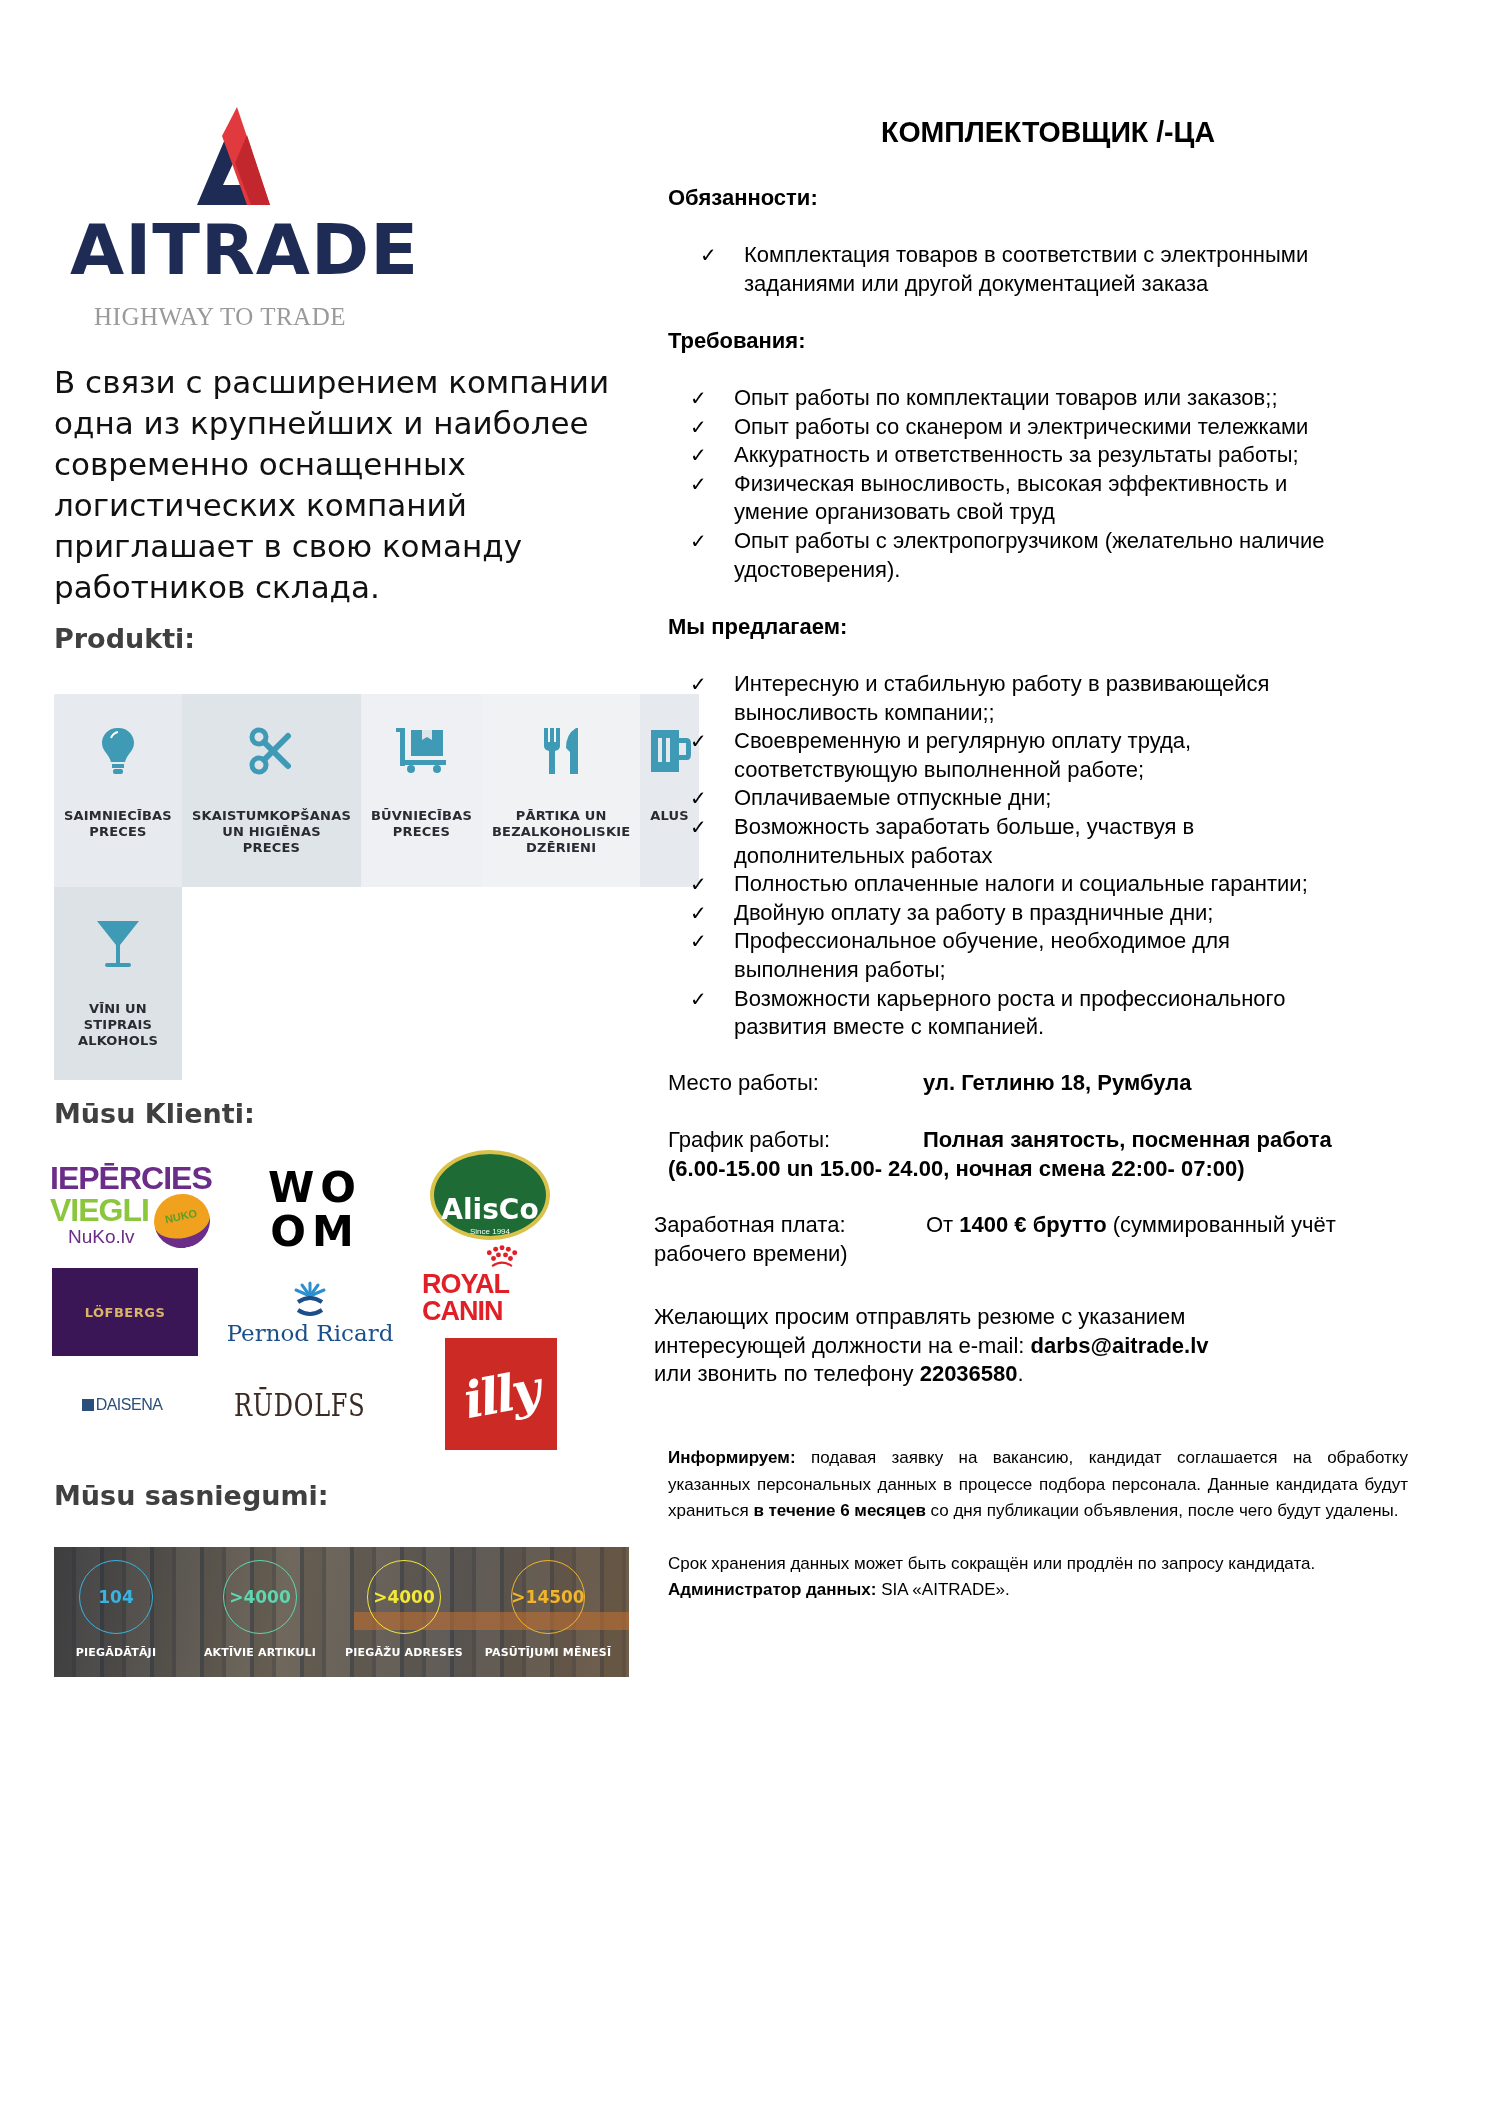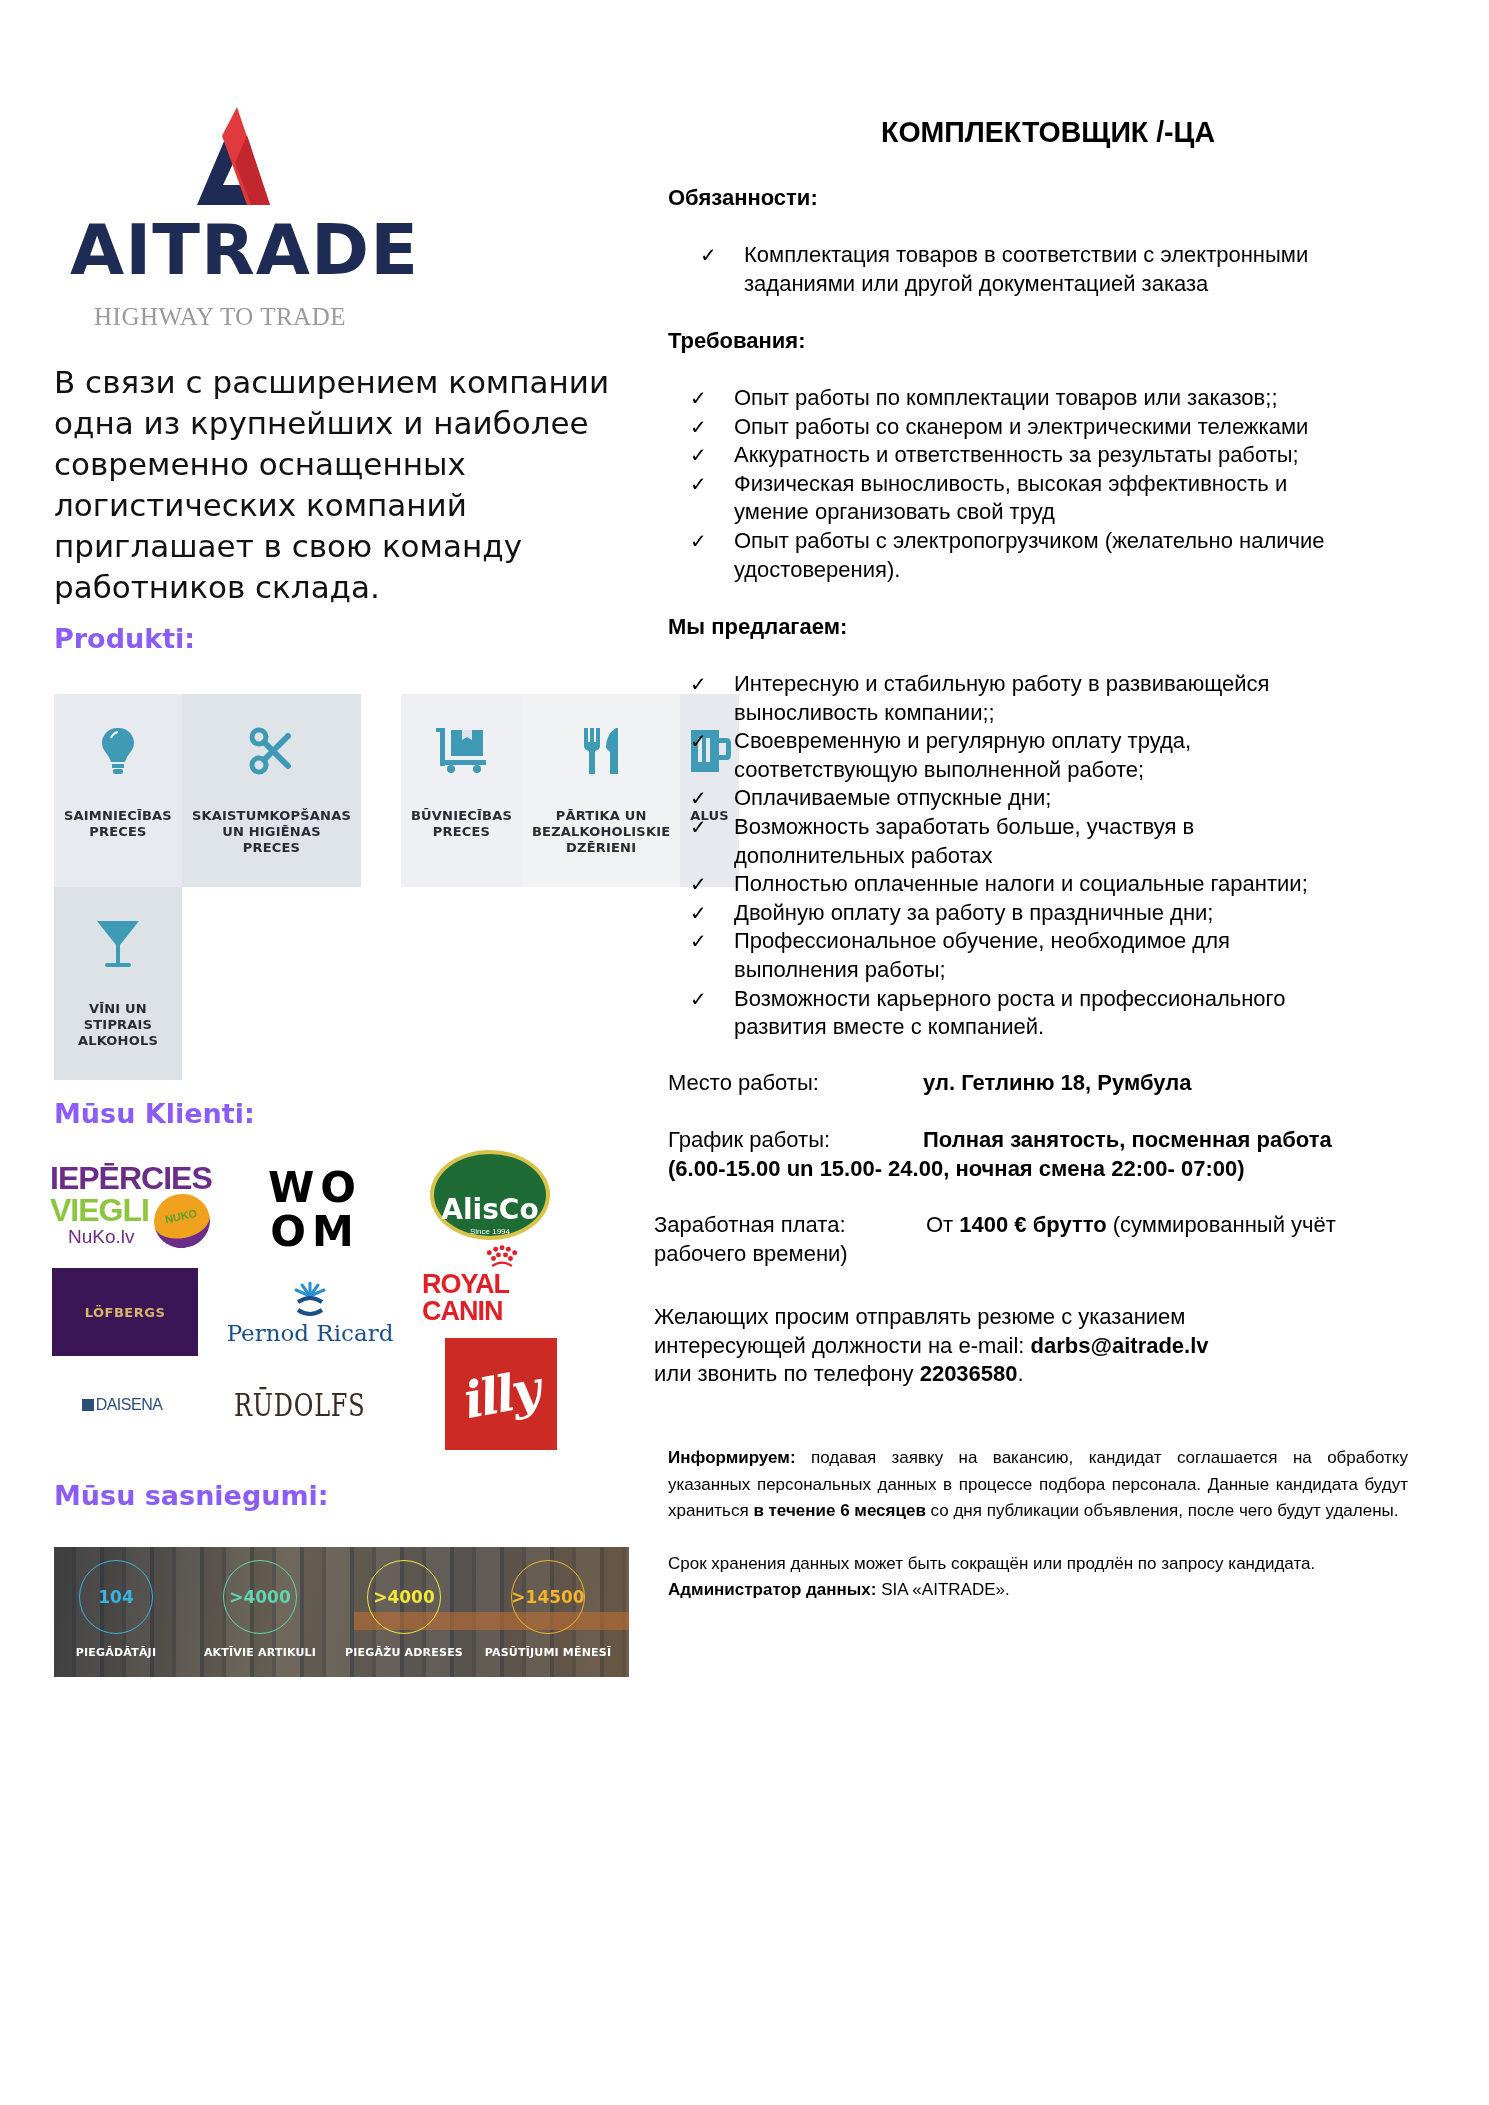--- a/index.html
+++ b/index.html
@@ -7,27 +7,27 @@
   body { position: relative; font-family: "Liberation Sans", sans-serif; color: #000; overflow: hidden; }
 
   
   .logo { position: absolute; left: 60px; top: 105px; width: 340px; height: 235px; }
   .logo-mark { position: absolute; left: 115px; top: 0; width: 110px; height: 110px; }
   .logo-word { position: absolute; left: 10px; top: 110px; font-family: "DejaVu Sans", sans-serif; font-weight: bold; font-size: 70px; letter-spacing: 1px; color: #1d2b55; line-height: 1; }
   .logo-tag { position: absolute; left: 34px; top: 198px; font-family: "Liberation Serif", serif; font-size: 25px; color: #9a9a9a; letter-spacing: 0.5px; }
 
   .intro { position: absolute; left: 54px; top: 362px; width: 580px; font-family: "DejaVu Sans", sans-serif; font-size: 31px; line-height: 41px; color: #111; }
 
-  .sec-title { position: absolute; left: 54px; font-family: "DejaVu Sans", sans-serif; font-weight: bold; font-size: 27px; color: #8b5cf6; }
+  .sec-title { position: absolute; left: 54px; font-family: "DejaVu Sans", sans-serif; font-weight: bold; font-size: 27px; color: #404040; }
 
   .products { position: absolute; left: 54px; top: 694px; width: 572px; height: 386px; display: grid; grid-template-columns: repeat(5, 1fr); grid-template-rows: repeat(2, 1fr); }
   .tile { display: flex; flex-direction: column; align-items: center; padding-top: 30px; }
   .tile:nth-child(1) { background: #e7eaee; }
   .tile:nth-child(2) { background: #dfe4e9; }
-  .tile:nth-child(3) { background: #eef0f3; margin-left: 40px; }
+  .tile:nth-child(3) { background: #eef0f3; }
   .tile:nth-child(4) { background: #f1f2f4; }
   .tile:nth-child(5) { background: #e6e9ed; }
   .tile:nth-child(6) { background: #dde2e7; }
   .tile-icon { width: 54px; height: 54px; }
   .tile-label { margin-top: 30px; text-align: center; font-family: "DejaVu Sans", sans-serif; font-weight: bold; font-size: 13px; line-height: 16px; color: #2a2a33; letter-spacing: 0.2px; padding: 0 10px; white-space: pre-line; }
 
   .clients { position: absolute; left: 50px; top: 1140px; width: 580px; height: 320px; }
   .client { position: absolute; display: flex; align-items: center; justify-content: center; }
   .c-nuko { left: 0; top: 10px; width: 170px; height: 110px; flex-direction: column; align-items: flex-start; }
   .c-nuko .l1 { font-family: "Liberation Sans", sans-serif; font-weight: bold; font-size: 32px; color: #6b2d87; line-height: 1; letter-spacing: -1px; }

